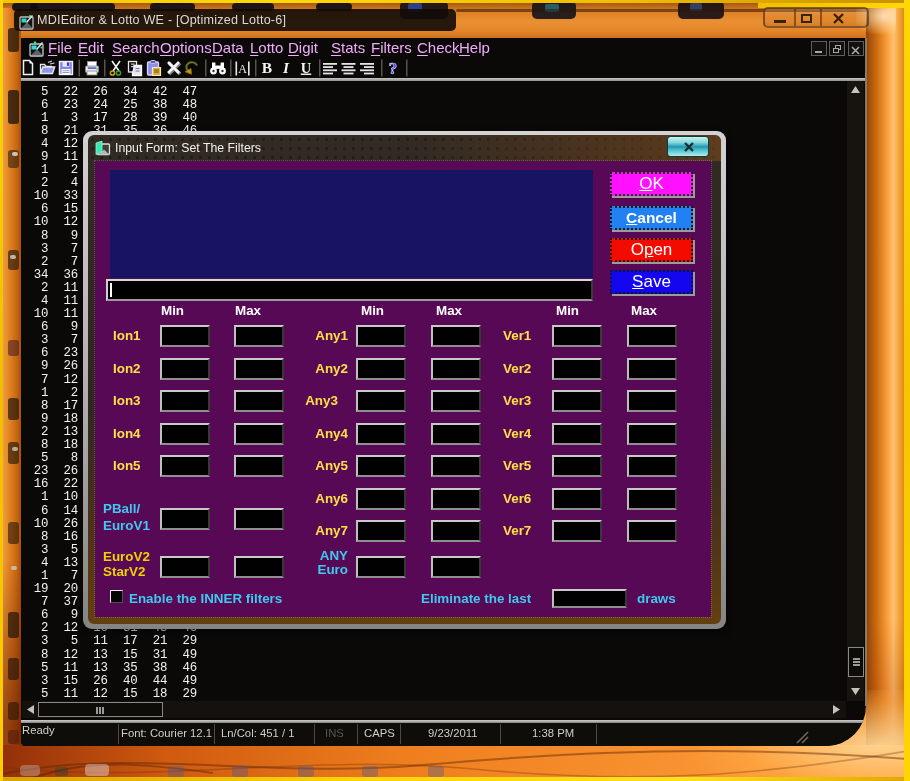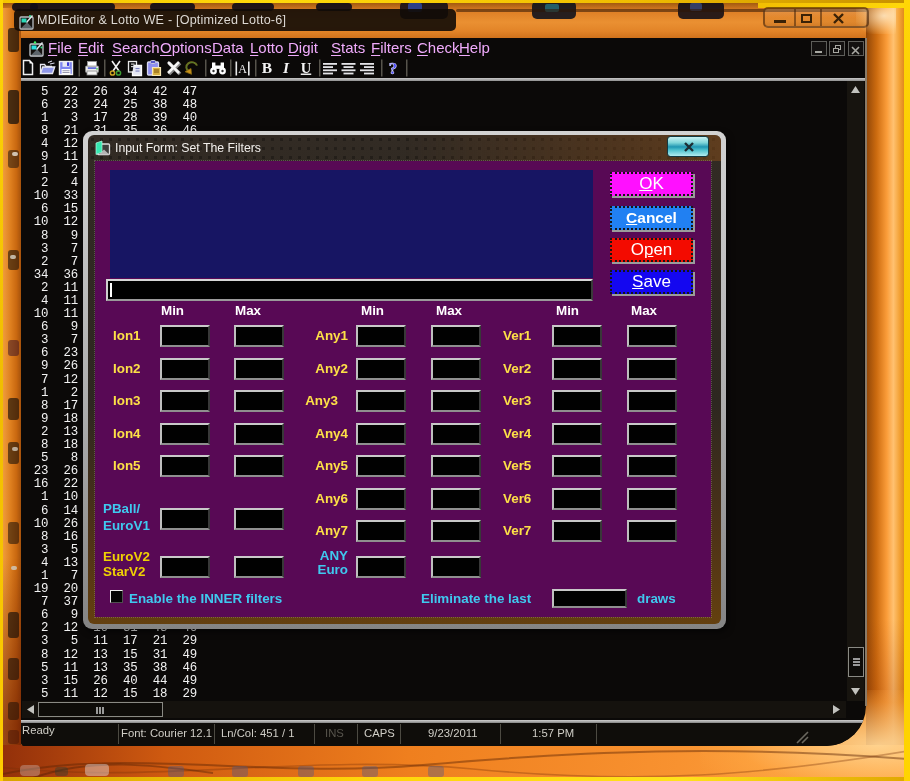--- a/index.html
+++ b/index.html
@@ -312,21 +312,21 @@
 <div class="sep" style="left:336px;top:686px;height:20px"></div>
 <div class="sep" style="left:379px;top:686px;height:20px"></div>
 <div class="sep" style="left:479px;top:686px;height:20px"></div>
 <div class="sep" style="left:575px;top:686px;height:20px"></div>
 <div class="st" style="left:1px;top:686px;color:#cfcdc6">Ready</div>
 <div class="st" style="left:100px;top:688.5px;color:#cfcdc6">Font: Courier 12.1</div>
 <div class="st" style="left:200px;top:688.5px;color:#cfcdc6">Ln/Col: 451 / 1</div>
 <div class="st" style="left:304px;top:688.5px;color:#57544c">INS</div>
 <div class="st" style="left:343px;top:688.5px;color:#cfcdc6">CAPS</div>
 <div class="st" style="left:407px;top:688.5px;color:#cfcdc6">9/23/2011</div>
-<div class="st" style="left:511px;top:688.5px;color:#cfcdc6">1:57 PM</div>
+<div class="st" style="left:511px;top:688.5px;color:#cfcdc6">1:38 PM</div>
 <svg class="a" style="left:773px;top:693px" width="16" height="13" viewBox="0 0 16 13">
 <path d="M14,1 L3,12 M14,6 L8,12" stroke="#6a675f" stroke-width="1.6"></path>
       </svg>
 </div>
 <div class="a" id="winedge"></div>
 <div class="a" id="dlg">
 <div id="dframe"></div>
 <div class="a" style="left:5px;top:4px;width:633px;height:26px;border-radius:6px 6px 0 0;background:linear-gradient(90deg,rgba(0,0,0,0) 50%,rgba(125,70,22,.4) 85%,rgba(140,80,25,.5)),radial-gradient(rgba(0,0,0,.28) 1.5px,transparent 2px);background-size:100% 100%,9px 9px"></div>
 <div id="dtitle">
         <svg class="a" style="left:3px;top:3px" width="17" height="17" viewBox="0 0 17 17">

